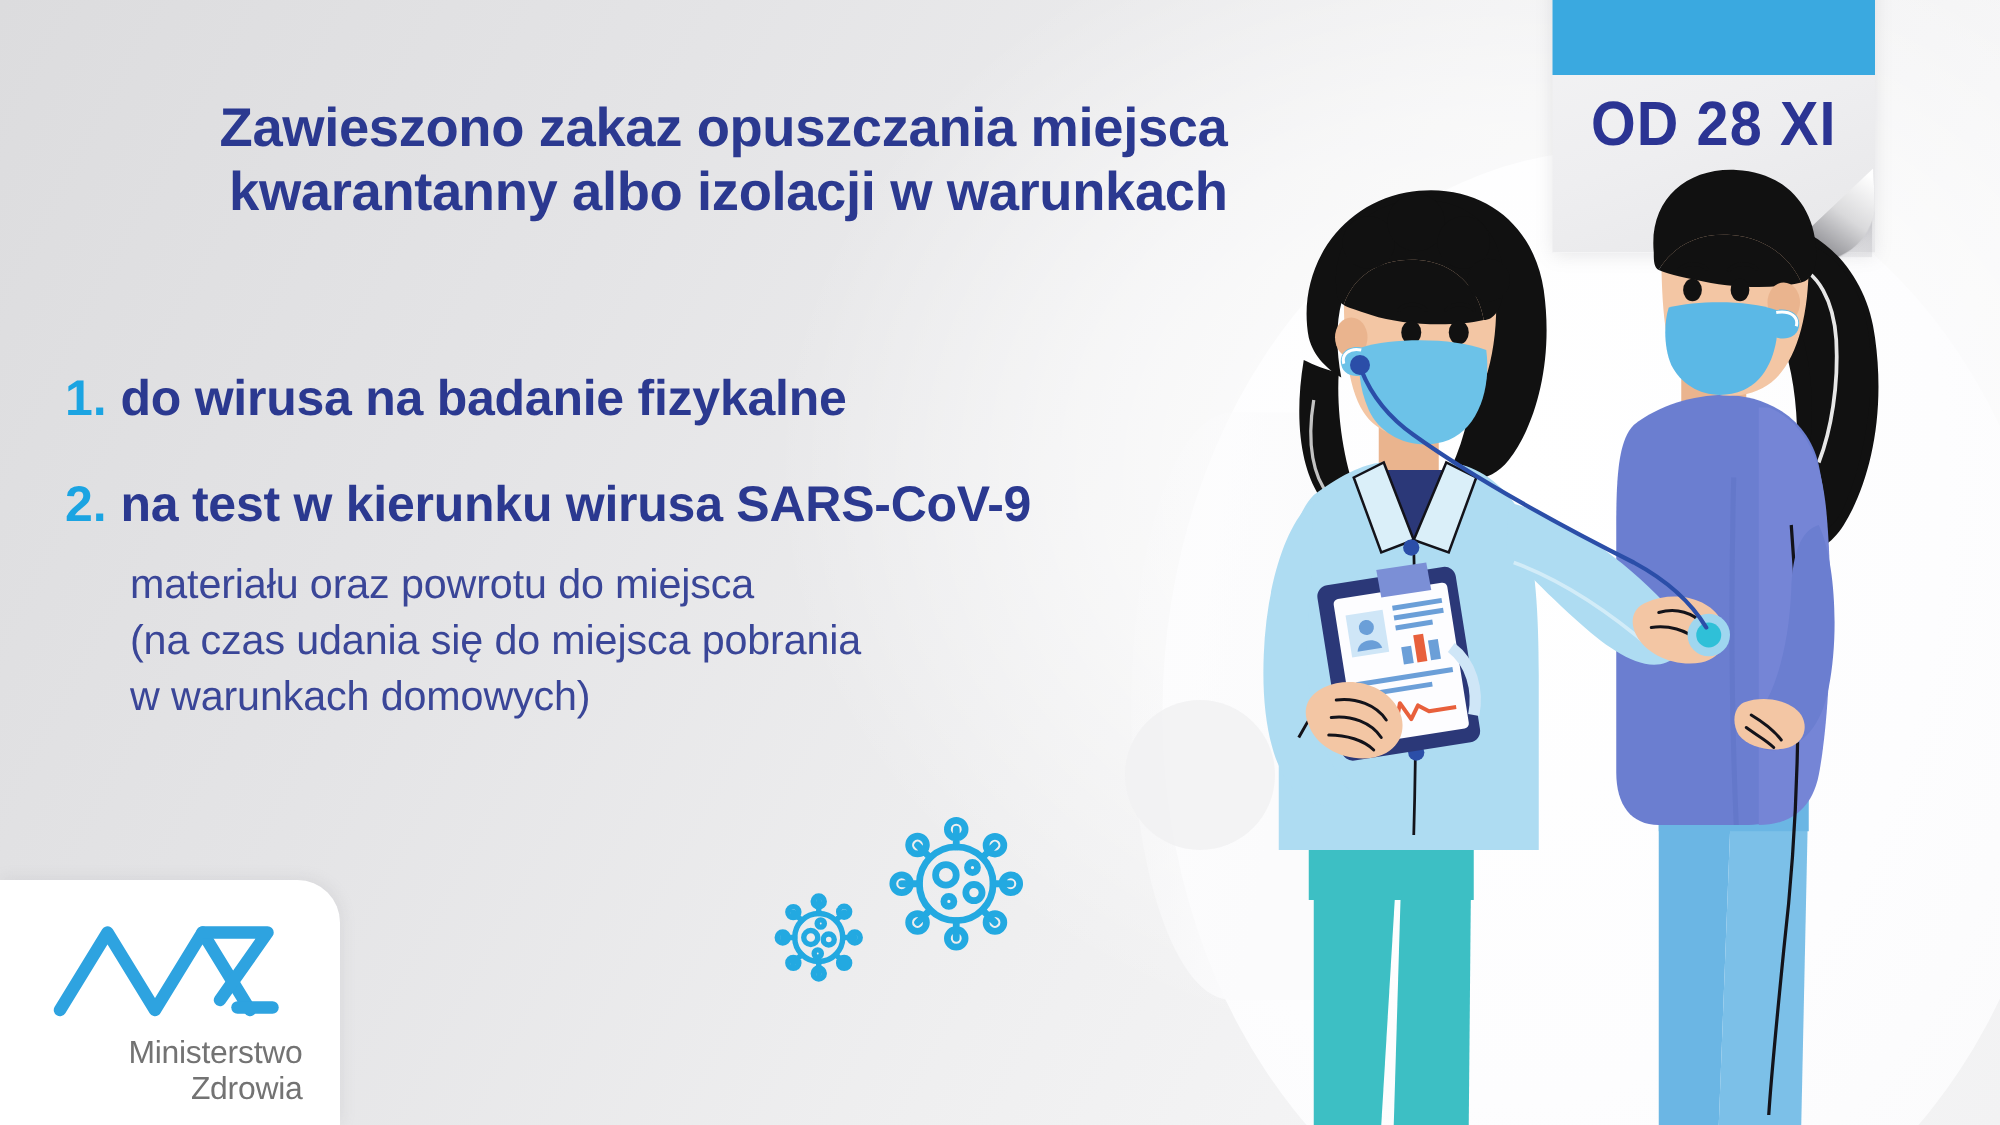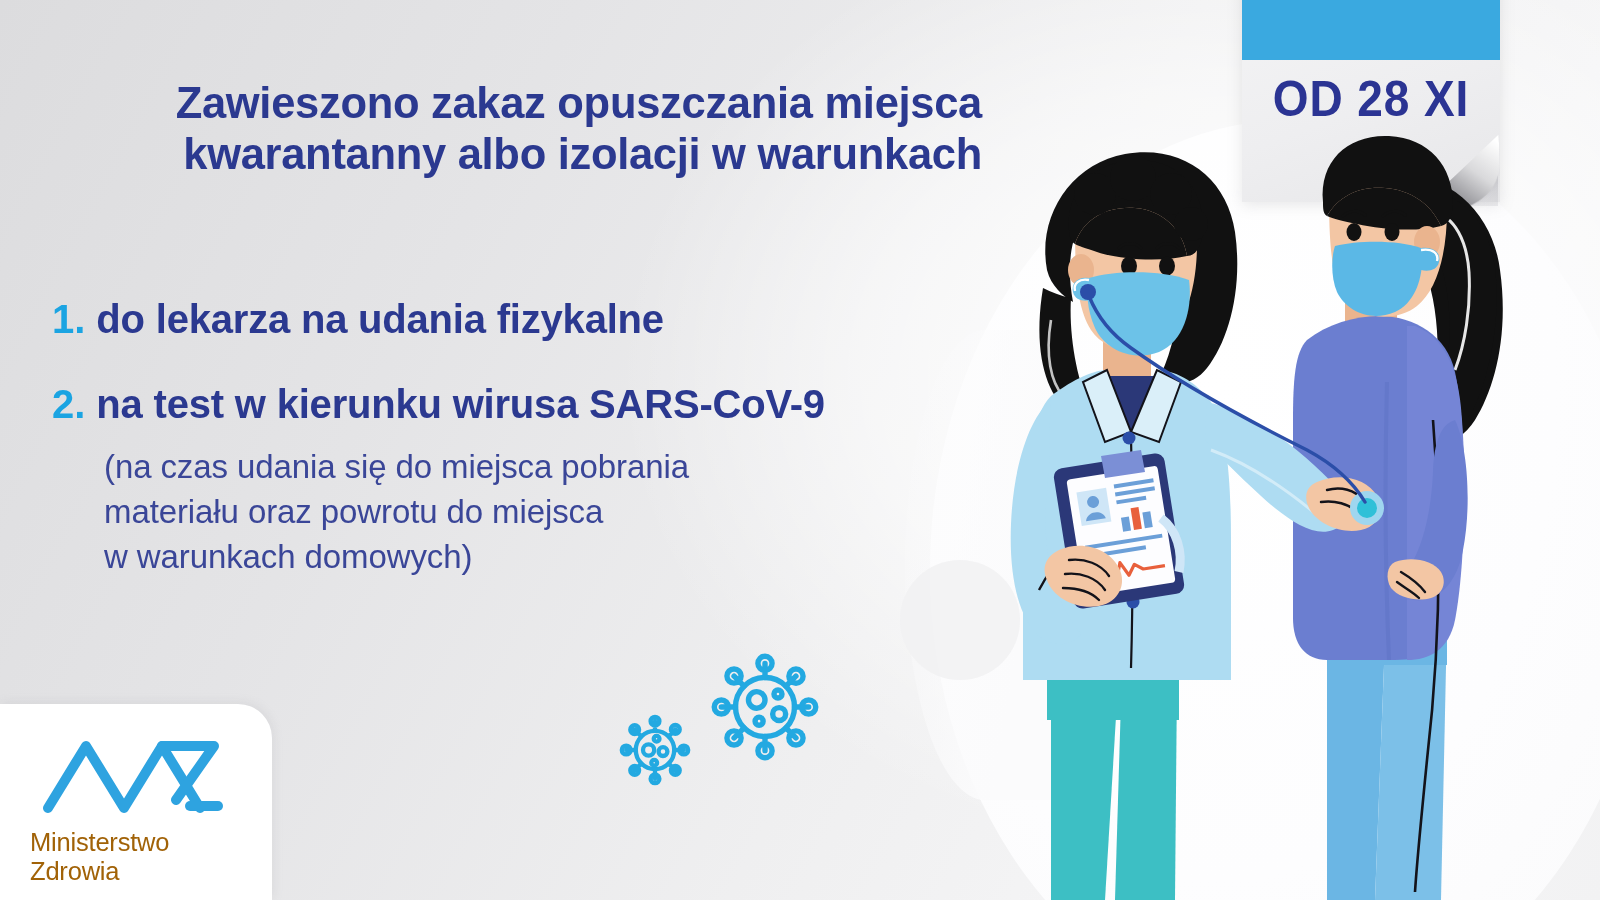--- a/index.html
+++ b/index.html
@@ -93,52 +93,52 @@
 
   
   #logo-card{
     position:absolute;left:0;top:704px;width:272px;height:196px;
     background:#ffffff;border-radius:0 34px 0 0;
     box-shadow:2px -2px 10px rgba(150,150,158,.14);
   }
   #logo-mark{position:absolute;left:42px;top:32px;width:188px;height:82px;}
   #logo-mark svg{display:block;width:188px;height:82px;}
   #logo-text{
-    position:absolute;left:30px;top:124px;width:212px;text-align:left;
-    color:#a16207;font-size:25.5px;font-weight:400;letter-spacing:-0.2px;
+    position:absolute;left:30px;top:124px;width:212px;text-align:right;
+    color:#737373;font-size:25.5px;font-weight:400;letter-spacing:-0.2px;
     font-family:"Liberation Sans",sans-serif;
   }
 </style>
 </head>
 <body>
 
 <div id="stage">
 
   <div class="arc" id="arc-main"></div>
   <div class="arc" id="arc-soft"></div>
   <div class="arc" id="arc-ghost"></div>
 
   <div id="headline">
     <span class="hl">Zawieszono zakaz opuszczania miejsca</span>
     <span class="hl">kwarantanny albo izolacji w warunkach</span>
   </div>
 
   <div class="list-item" id="item-1">
     <span class="marker">1.</span>
-    <span class="item-text">do lekarza na udania fizykalne</span>
+    <span class="item-text">do wirusa na badanie fizykalne</span>
   </div>
 
   <div class="list-item" id="item-2">
     <span class="marker">2.</span>
     <span class="item-text">na test w kierunku wirusa SARS-CoV-9</span>
   </div>
 
   <div id="subtext">
+    <span>materiału oraz powrotu do miejsca</span>
     <span>(na czas udania się do miejsca pobrania</span>
-    <span>materiału oraz powrotu do miejsca</span>
     <span>w warunkach domowych)</span>
   </div>
 
   <div id="calendar">
     <div id="cal-body">
       <div id="cal-header"></div>
 
       <div id="cal-date">OD 28 XI</div>
       <div id="cal-curl-under"></div>
       <div id="cal-curl"></div>

